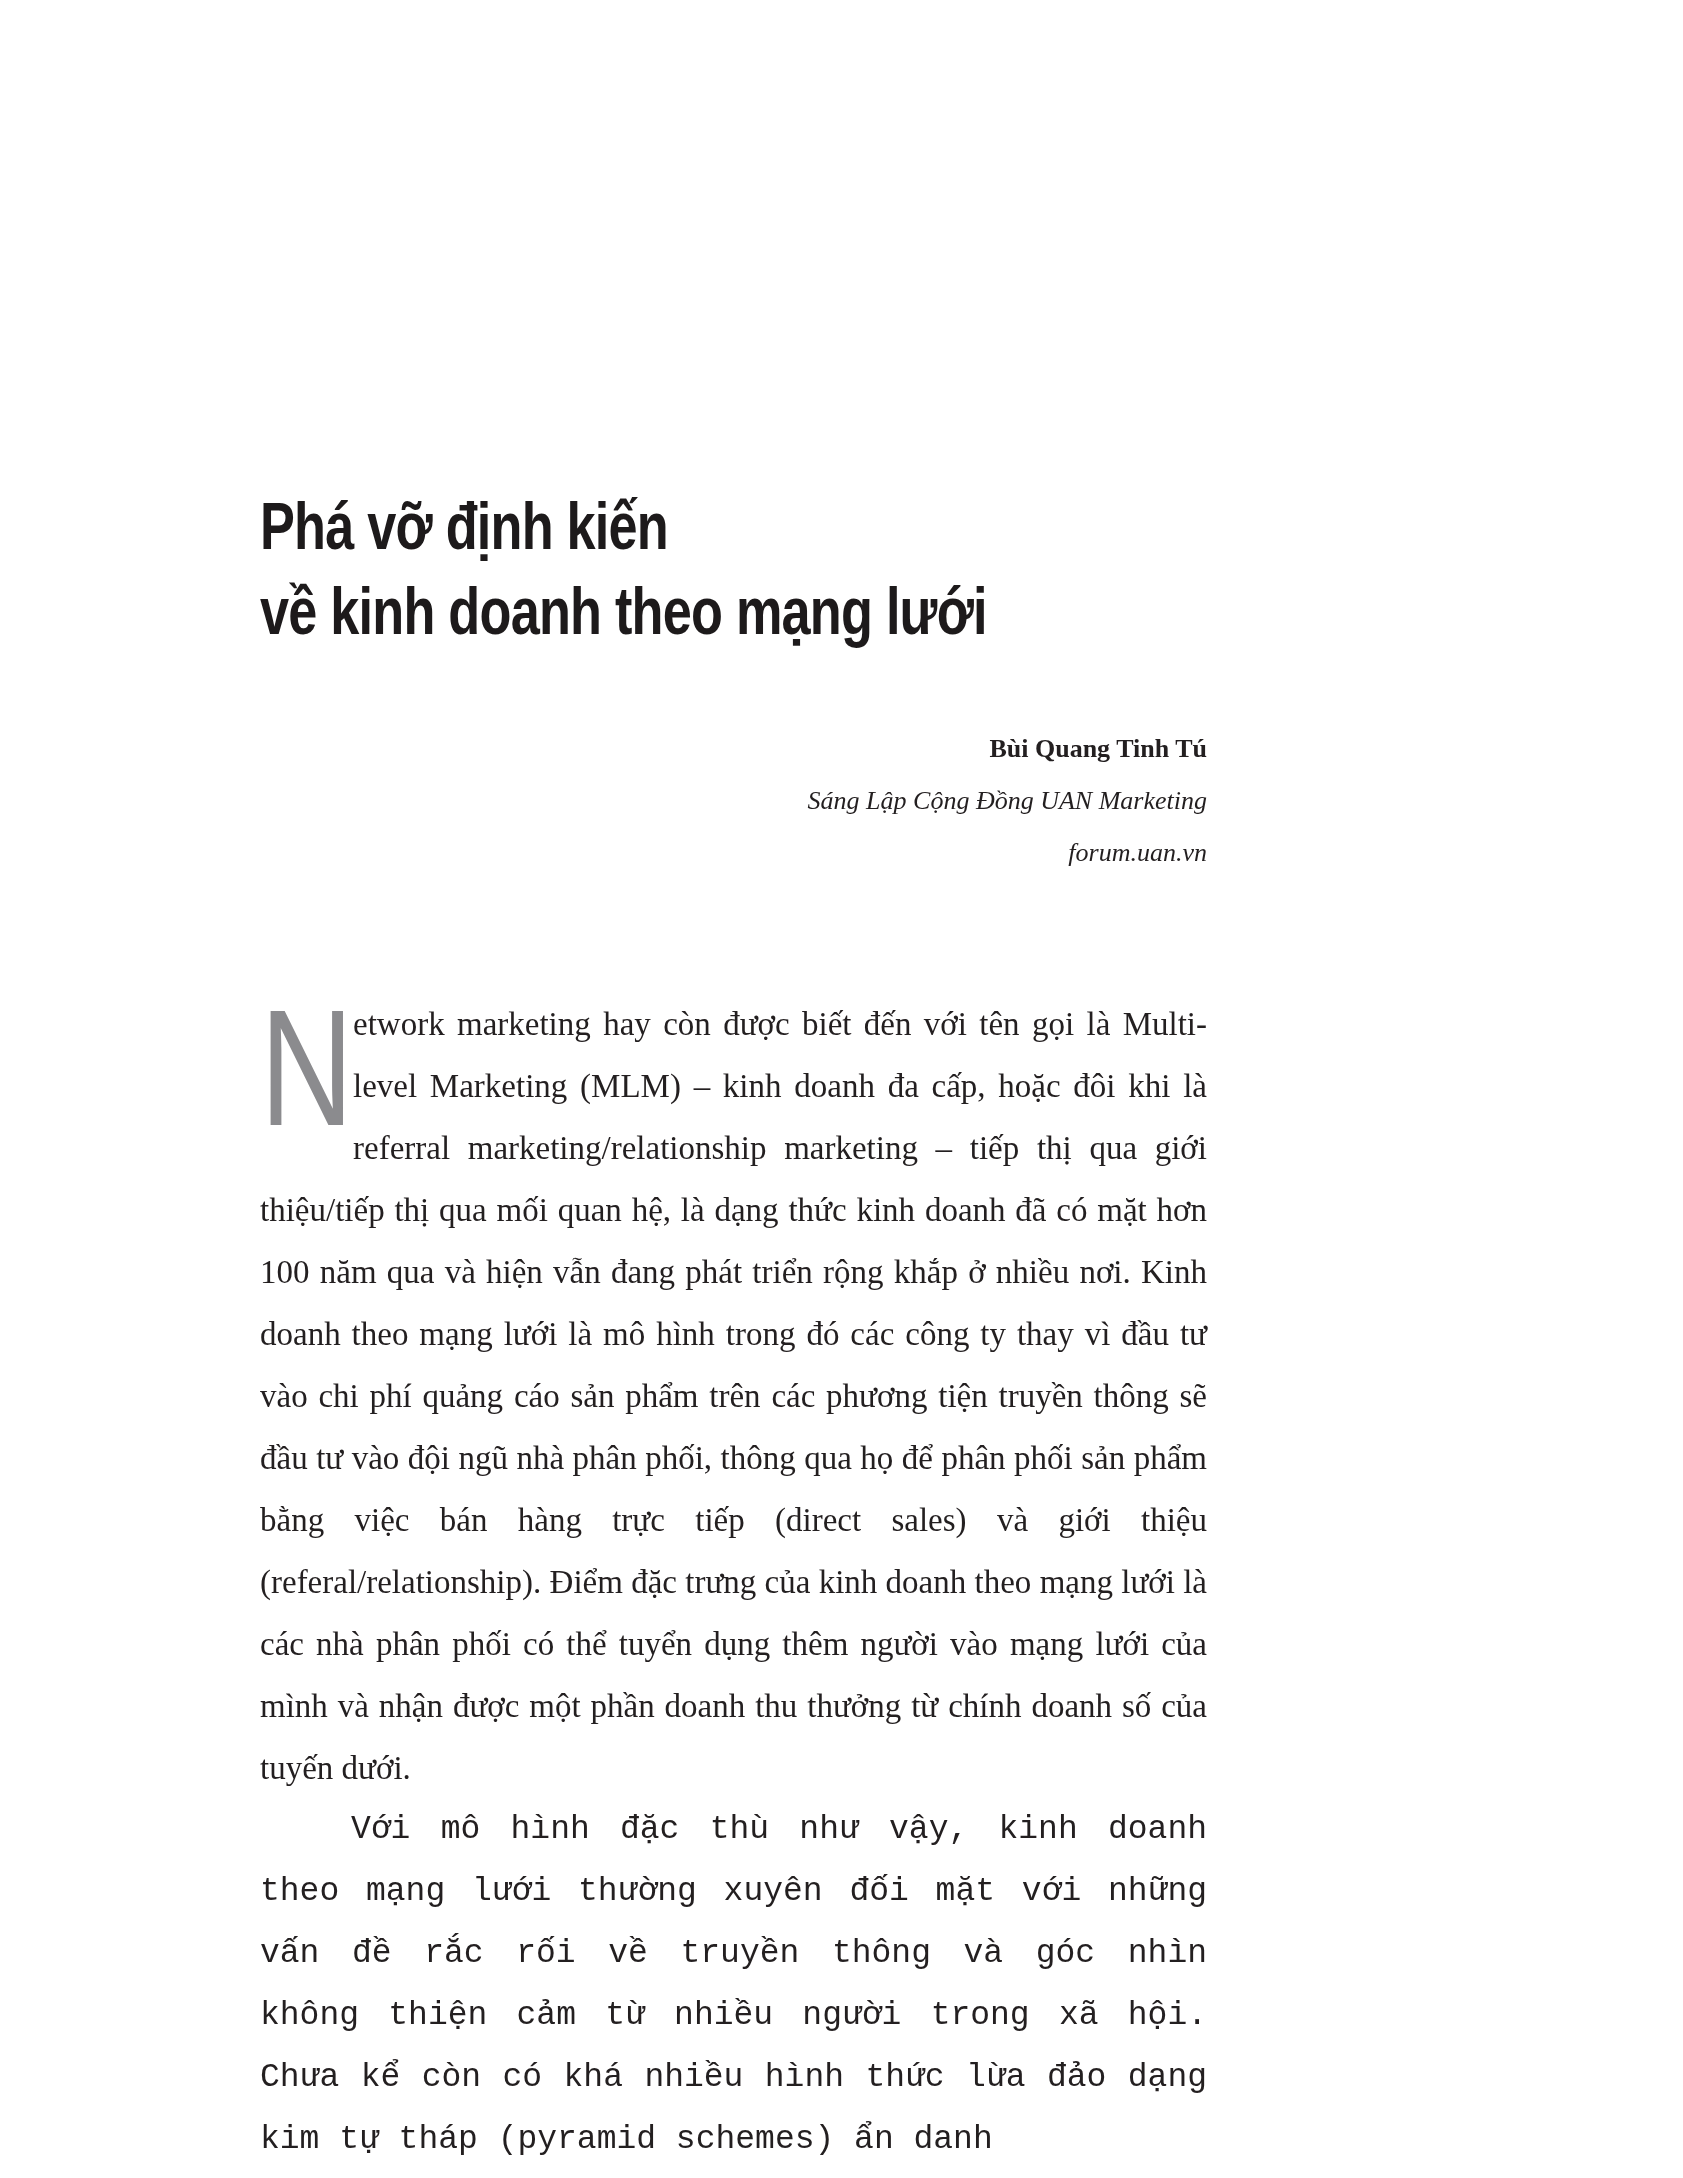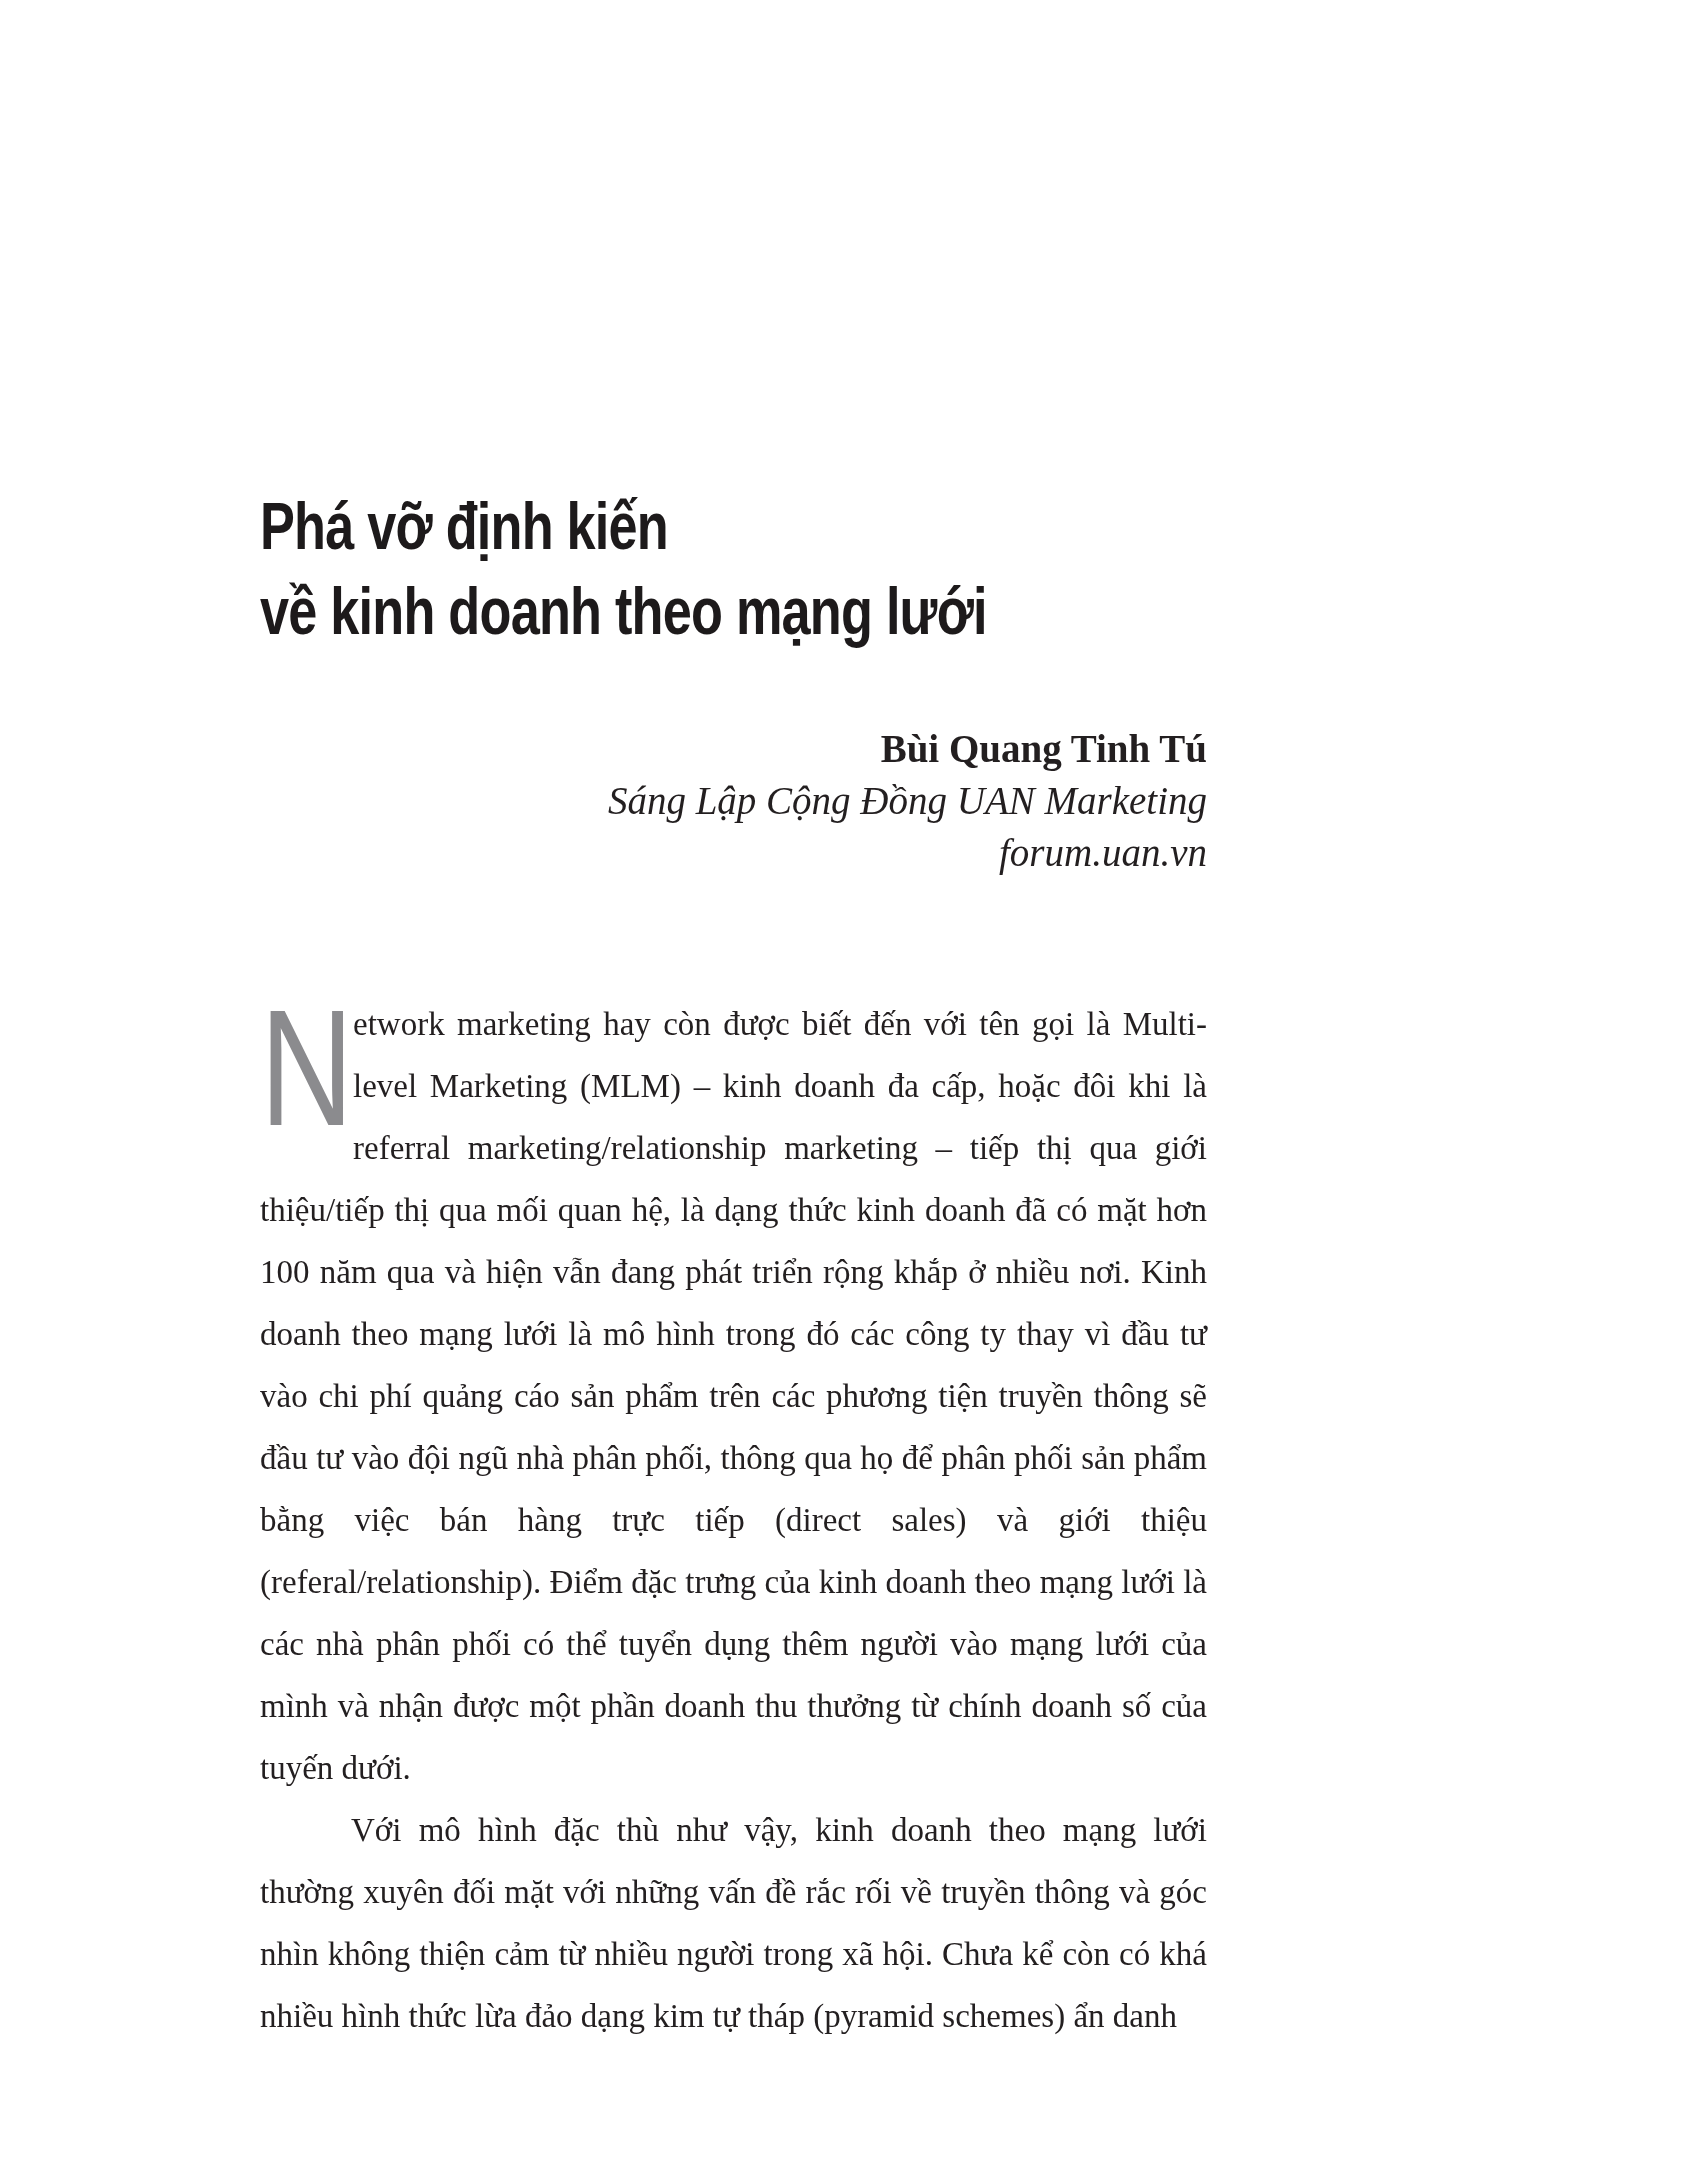--- a/index.html
+++ b/index.html
@@ -33,21 +33,21 @@
     transform: scaleX(0.78);
     transform-origin: left top;
     white-space: nowrap;
   }
   .author-block {
     position: absolute;
     left: 260px;
     top: 723px;
     width: 947px;
     text-align: right;
-    font-size: 39px;
+    font-size: 26px;
     line-height: 52px;
     color: #231f20;
   }
   .author-name {
     font-weight: 700;
   }
   .author-role, .author-site {
     font-style: italic;
     text-align: right;
   }
@@ -59,20 +59,21 @@
     font-size: 33px;
     line-height: 62px;
     text-align: justify;
     color: #231f20;
   }
   .body-text p {
     margin: 0;
   }
   .para-indent {
     text-indent: 91px;
+    font-family: Liberation Mono, monospace;
   }
   .dropcap {
     float: left;
     width: 87px;
     height: 178px;
     margin-right: 6px;
     font-family: "Liberation Sans", sans-serif;
     font-weight: 400;
     font-size: 166px;
     line-height: 149px;

